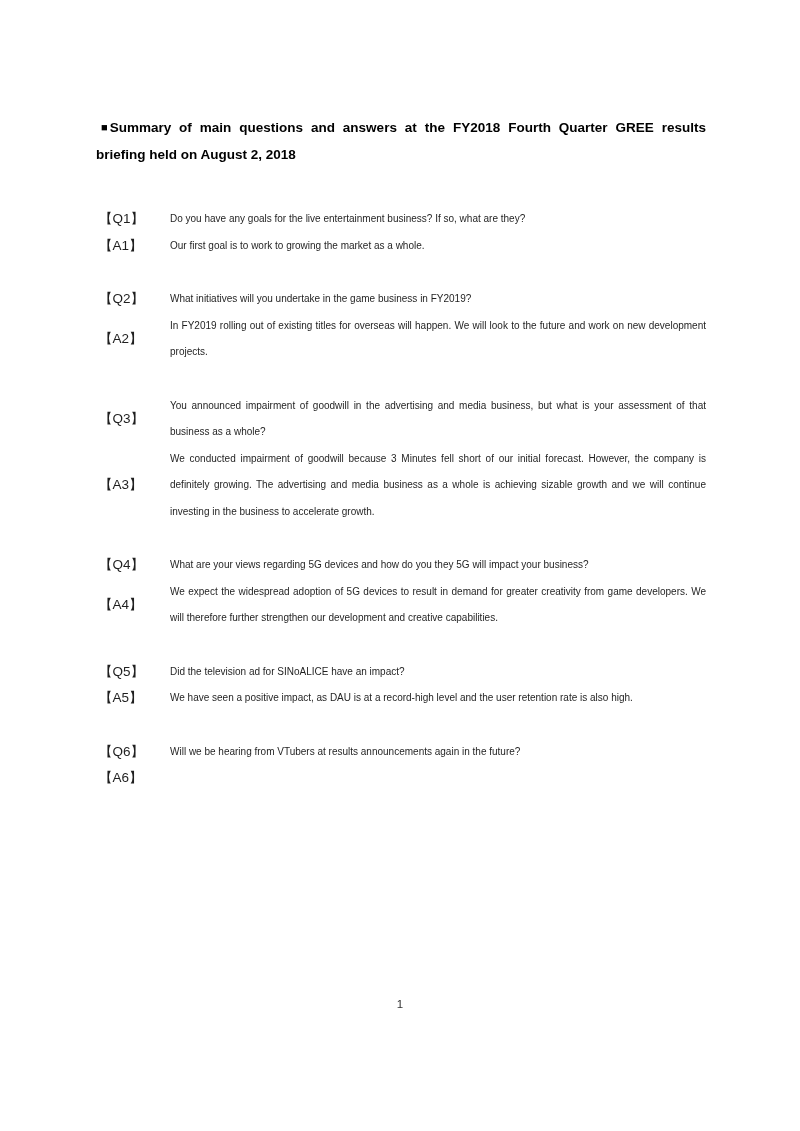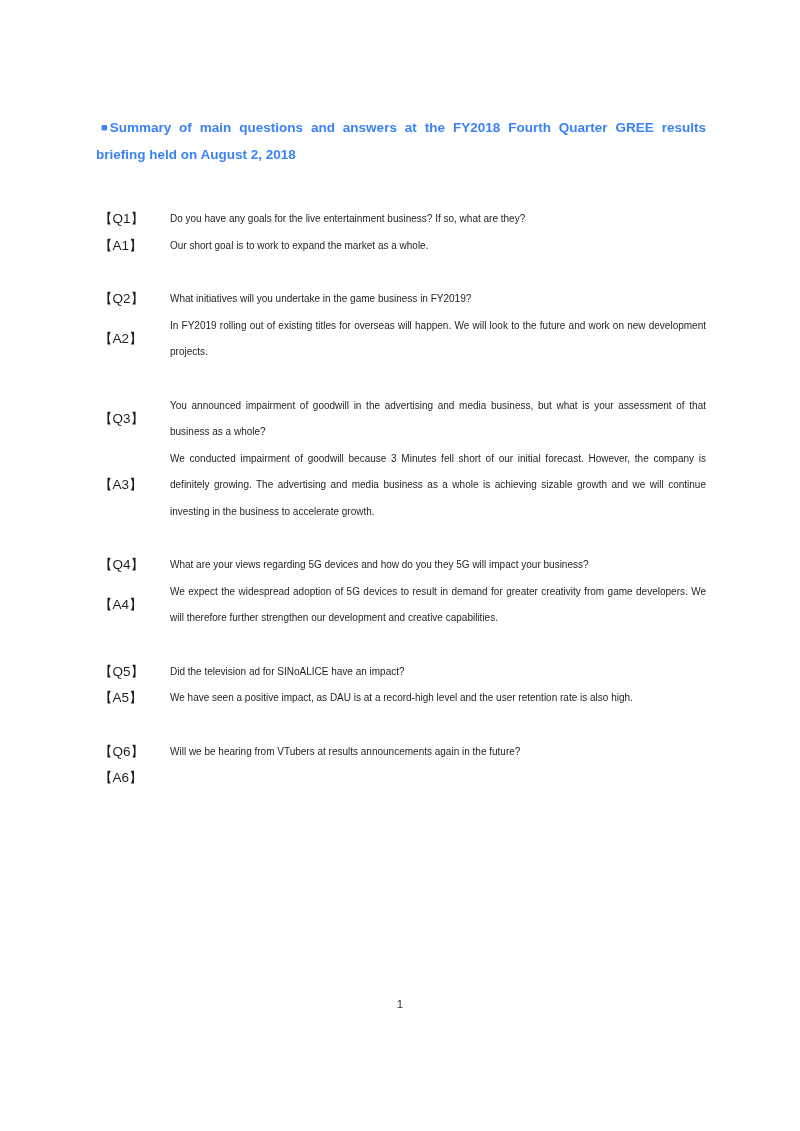--- a/index.html
+++ b/index.html
@@ -22,21 +22,21 @@
     left: 96px;
     top: 114px;
     width: 610px;
   }
   .doc-title {
     font-size: 13.5px;
     font-weight: bold;
     line-height: 26.5px;
     text-align: justify;
     margin: 0 0 38px 0;
-    color: #3b82f6;
+    color: #000000;
   }
   .doc-title .bullet {
     display: inline-block;
     margin-left: 5px;
     margin-right: 2px;
     font-size: 11px;
     vertical-align: 1px;
   }
   .qa-group {
     margin: 0 0 27px 0;
@@ -78,21 +78,21 @@
 
     <h1 class="doc-title"><span class="bullet">■</span><span>Summary of main questions and answers at the FY2018 Fourth Quarter GREE results briefing held on August 2, 2018</span></h1>
 
     <section class="qa-group">
       <div class="qa-row">
         <span class="qa-label">【Q1】</span>
         <p class="qa-text">Do you have any goals for the live entertainment business? If so, what are they?</p>
       </div>
       <div class="qa-row">
         <span class="qa-label">【A1】</span>
-        <p class="qa-text">Our short goal is to work to expand the market as a whole.</p>
+        <p class="qa-text">Our first goal is to work to growing the market as a whole.</p>
       </div>
     </section>
 
     <section class="qa-group">
       <div class="qa-row">
         <span class="qa-label">【Q2】</span>
         <p class="qa-text">What initiatives will you undertake in the game business in FY2019?</p>
       </div>
       <div class="qa-row">
         <span class="qa-label">【A2】</span>

